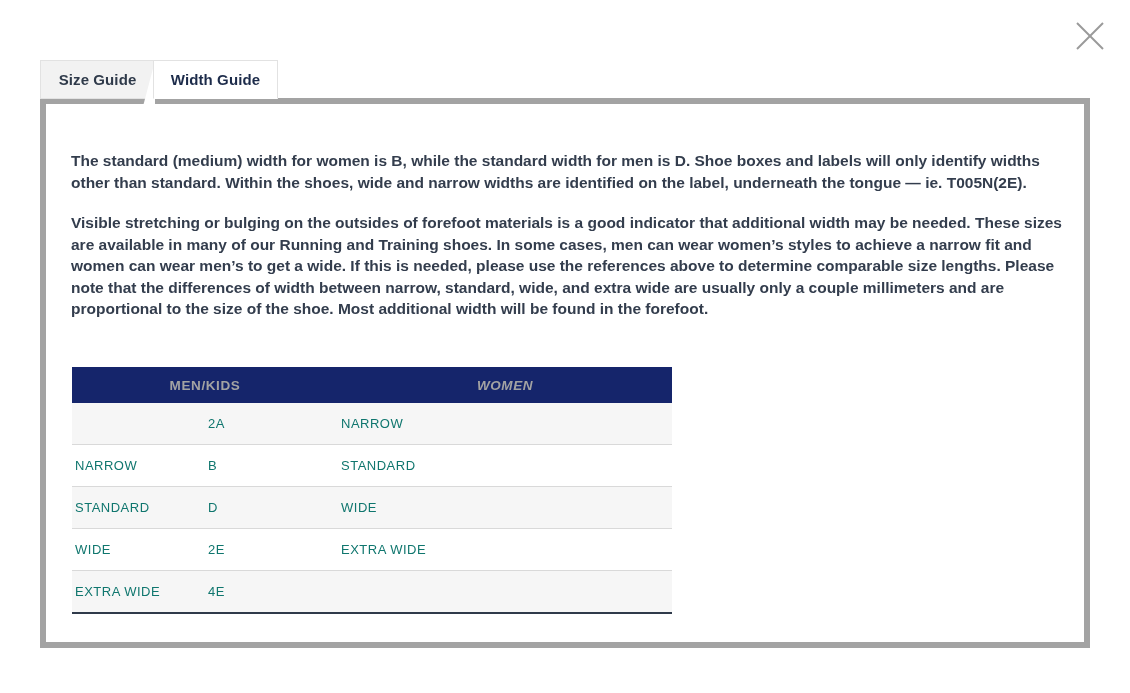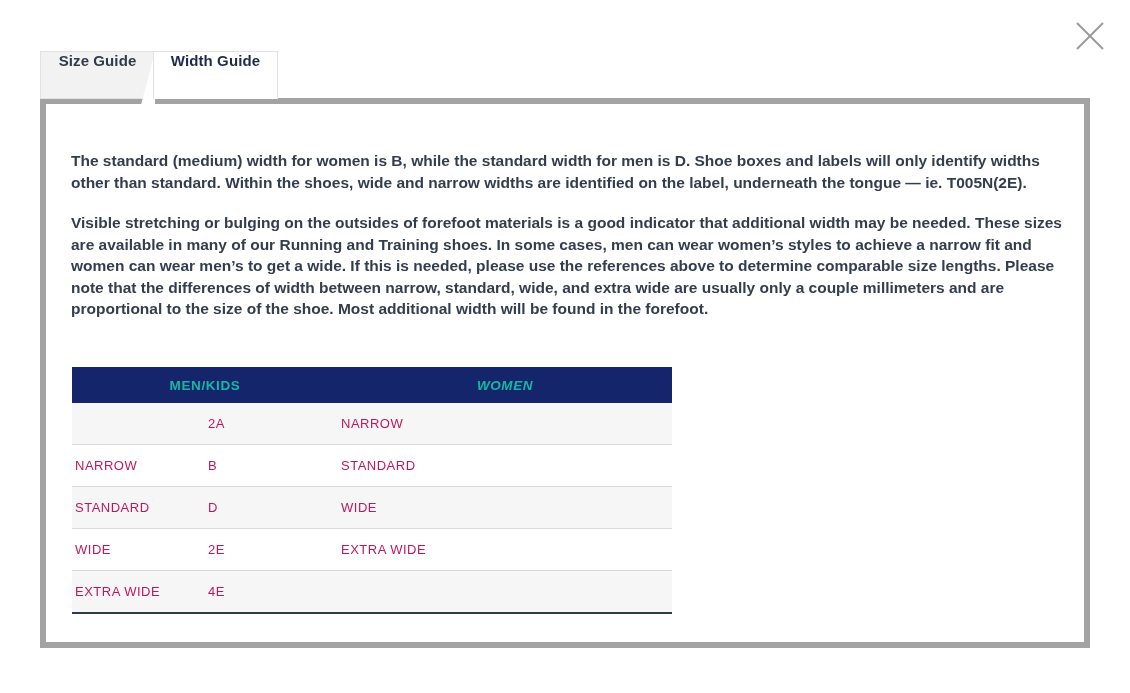--- a/index.html
+++ b/index.html
@@ -31,24 +31,24 @@
   .tabs {
     position: absolute;
     left: 40px;
     top: 46px;
     display: flex;
     align-items: flex-end;
     height: 53px;
     z-index: 3;
   }
   .tab {
-    height: 48px;
+    height: 39px;
     box-sizing: border-box;
     display: flex;
-    align-items: flex-start;
+    align-items: center;
     justify-content: center;
     font-size: 15px;
     font-weight: bold;
     letter-spacing: 0.1px;
     cursor: pointer;
     position: relative;
   }
   .tab-inactive {
     width: 115px;
     background: #f2f2f2;
@@ -108,35 +108,35 @@
   .width-table {
     position: absolute;
     left: 26px;
     top: 263px;
     width: 600px;
     border-collapse: collapse;
     table-layout: fixed;
   }
   .width-table thead th {
     background: #15256b;
-    color: #14b8a6;
+    color: #a3a3a3;
     font-size: 13.5px;
     font-weight: bold;
     letter-spacing: 0.6px;
     height: 36px;
     text-align: center;
     padding: 0;
   }
   .th-men { width: 266px; }
   .th-women { width: 334px; font-style: italic; }
   .width-table tbody td {
     height: 41px;
     font-size: 13px;
     letter-spacing: 0.5px;
-    color: #be185d;
+    color: #0f766e;
     border-bottom: 1px solid #d9d9d9;
     padding: 0 0 0 3px;
     vertical-align: middle;
   }
   .width-table tbody tr.odd td { background: #f6f6f6; }
   .width-table tbody tr.even td { background: #ffffff; }
   .width-table tbody tr:last-child td { border-bottom: 2px solid #2f3a4a; }
   .col-men { width: 200px; }
   .col-code { width: 78px; }
   .col-women { width: 322px; }

